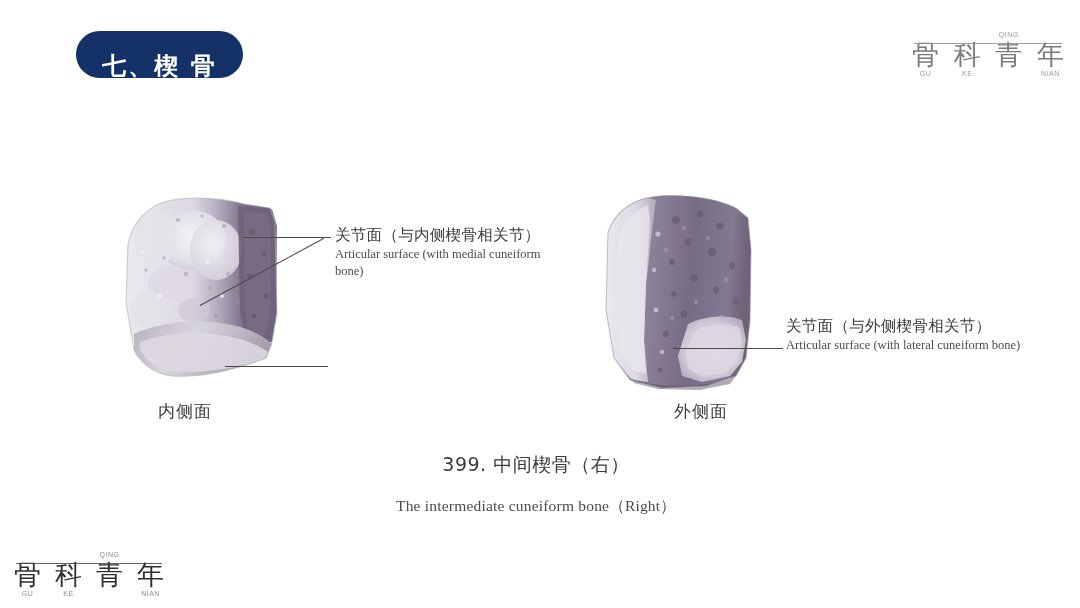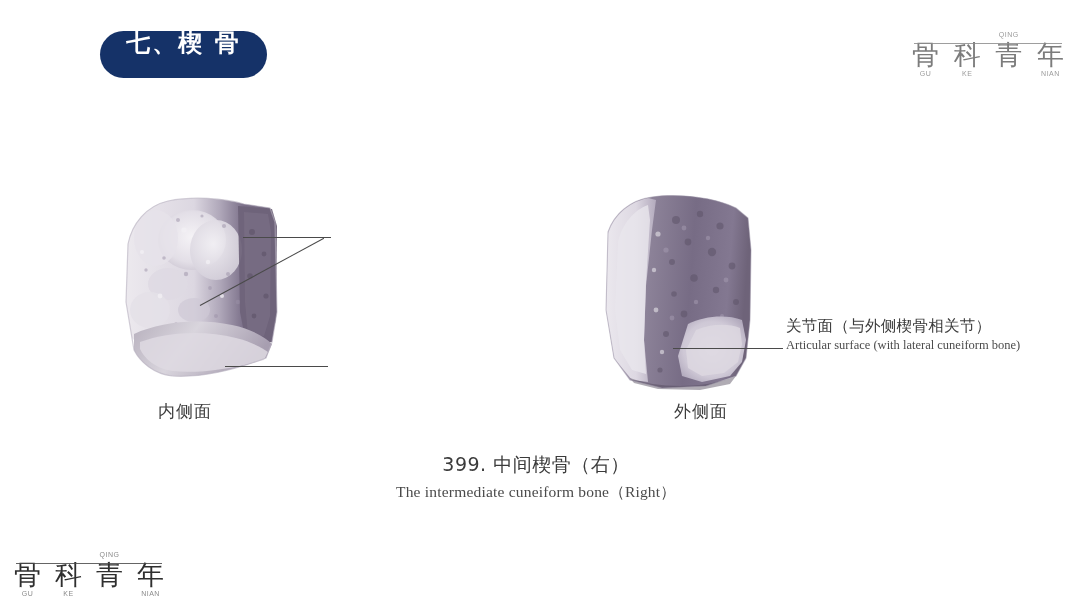--- a/index.html
+++ b/index.html
@@ -16,28 +16,28 @@
     position: relative;
     width: 1080px;
     height: 608px;
     background: #ffffff;
     overflow: hidden;
   }
 
   
   .title-badge {
     position: absolute;
-    left: 100px;
+    left: 76px;
     top: 31px;
     width: 167px;
     height: 47px;
     border-radius: 24px;
     background: #153268;
     display: flex;
-    align-items: flex-start;
+    align-items: flex-end;
     justify-content: center;
   }
   .title-badge .title-text {
     color: #ffffff;
     font-size: 24px;
     font-weight: bold;
     letter-spacing: 2px;
     line-height: 1;
     white-space: nowrap;
     font-family: "DejaVu Sans", "Liberation Sans", sans-serif;
@@ -171,21 +171,21 @@
     font-size: 19px;
     color: #3b3b3b;
     letter-spacing: .5px;
     line-height: 1.5;
   }
   .figure-caption .fc-en {
     font-family: "Liberation Serif", "DejaVu Serif", serif;
     font-size: 15.5px;
     color: #4a4a4a;
     letter-spacing: .2px;
-    margin-top: 3px;
+    margin-top: 17px;
   }
 </style>
 </head>
 <body>
 
 <div id="slide">
 
   <div class="title-badge">
     <span class="title-text">七、楔  骨</span>
   </div>
@@ -313,20 +313,24 @@
                L6,110 Z" fill="none" stroke="#b6afbe" stroke-width="1.2" opacity="0.6"></path>
     </svg>
   </div>
 
   <div class="leader" style="left:243px; top:237px; width:88px;"></div>
 
   <div class="leader" style="left:200px; top:305px; width:141px; transform: rotate(-28.5deg);"></div>
 
   <div class="leader" style="left:225px; top:366px; width:103px;"></div>
 
+  <div class="callout" style="left:335px; top:226px;">
+    <div class="cn">关节面（与内侧楔骨相关节）</div>
+    <div class="en">Articular surface (with medial cuneiform bone)</div>
+  </div>
 
   <div class="callout nowrap-en" style="left:333px; top:355px; width:250px;">
   </div>
 
   <div class="bone bone-right">
     <svg viewBox="0 0 168 205" preserveAspectRatio="none" aria-hidden="true">
       <defs>
         <linearGradient id="rshade" x1="0" y1="0" x2="1" y2="0.1">
           <stop offset="0%" stop-color="#ded9e3"></stop>
           <stop offset="14%" stop-color="#c0b8c8"></stop>

